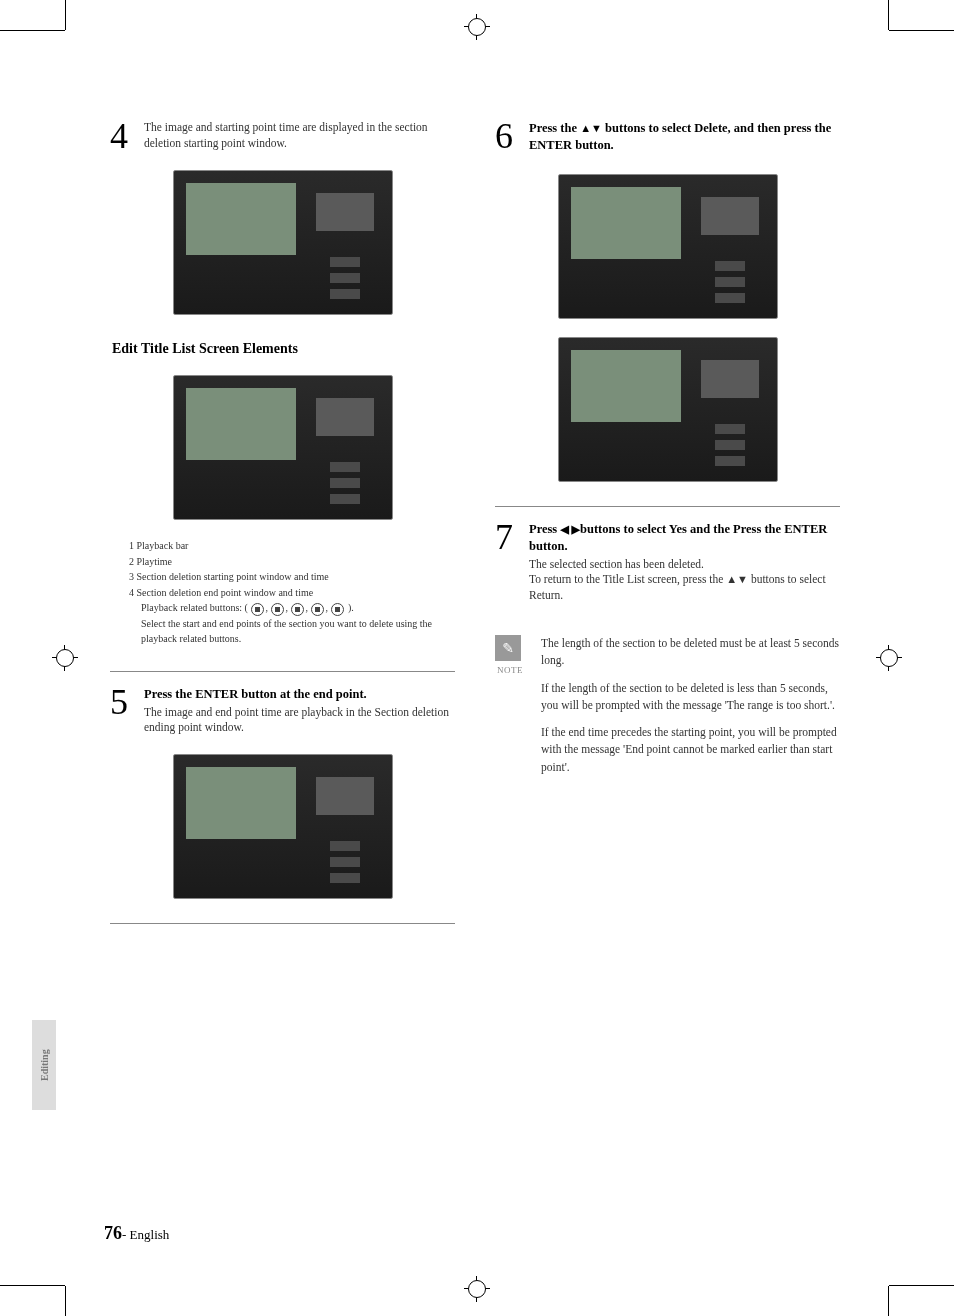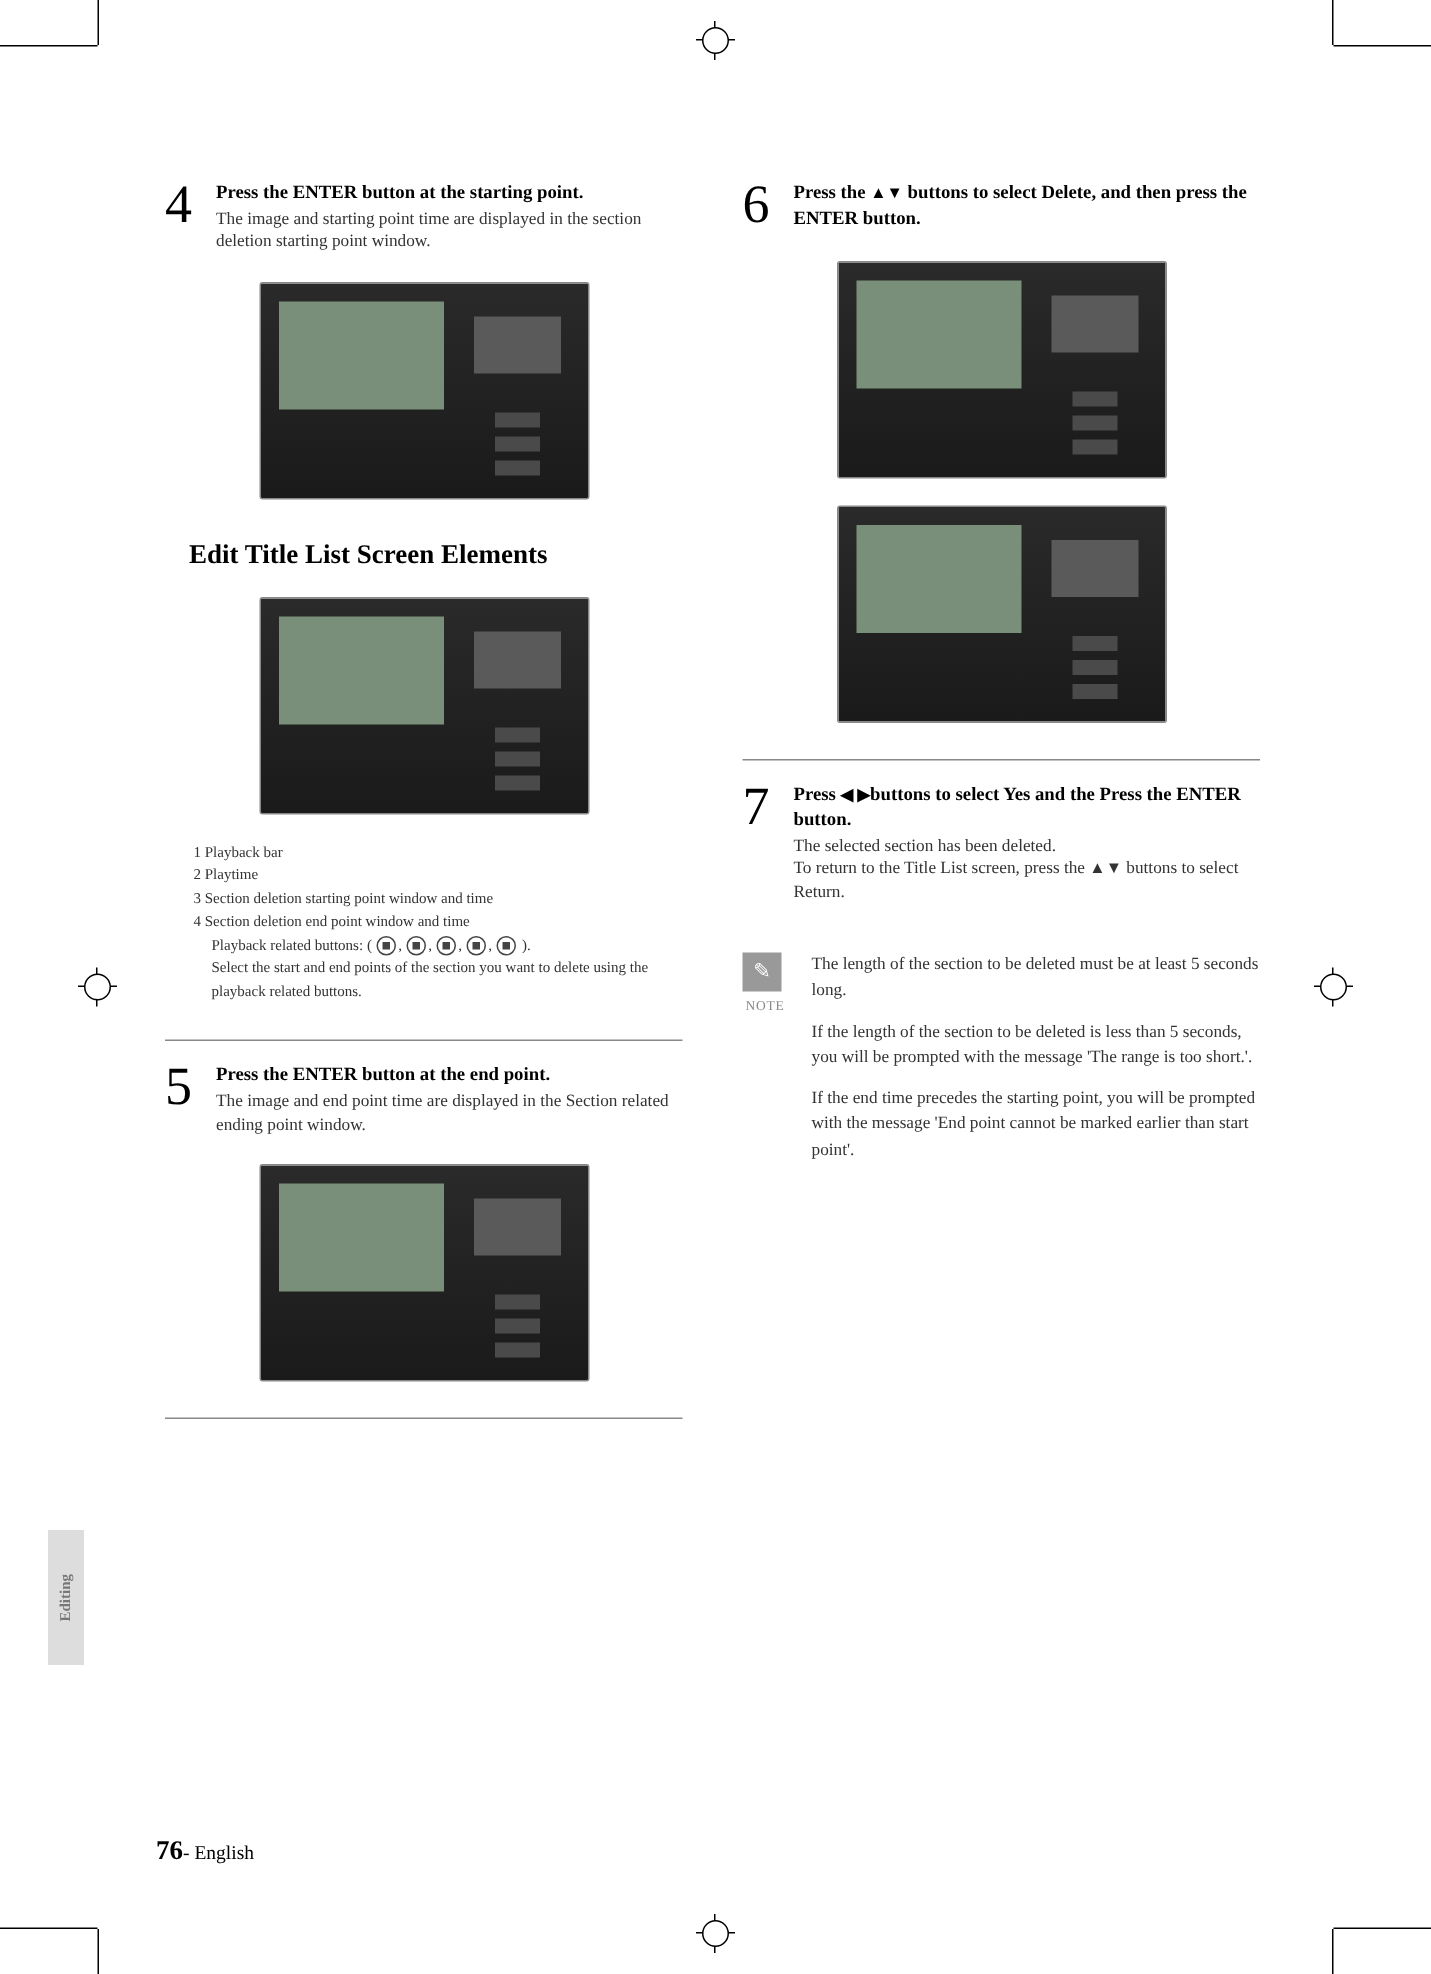--- a/index.html
+++ b/index.html
@@ -72,22 +72,22 @@
     background:#7a8f7a;
   }
   .screenshot-ph::after {
     content:"";
     position:absolute; top:22px; right:18px; width:58px; height:38px;
     background:#5a5a5a;
     box-shadow: 0 50px 0 -14px #4a4a4a, 0 66px 0 -14px #4a4a4a, 0 82px 0 -14px #4a4a4a;
   }
   .sub-heading {
     font-weight: bold;
-    font-size: 18px;
-    margin: 26px 0 10px 16px;
+    font-size: 14px;
+    margin: 26px 0 10px 2px;
   }
   .legend { font-size: 10px; line-height: 1.55; margin-left: 19px; color:#333; }
   .legend .indent { margin-left: 12px; }
   .playback-icon {
     display:inline-block; width:13px; height:13px;
     border:1px solid #444; border-radius:50%;
     vertical-align:middle; margin:0 1px;
     position:relative;
   }
   .playback-icon::after{
@@ -164,21 +164,20 @@
 <div class="side-tab">Editing</div>
 
 <div class="page">
   <div class="columns">
 
     <div class="col">
 
       <div class="step">
         <div class="step-num">4</div>
         <div class="step-body">
-          <div class="step-title">Press the ENTER button at the starting point.</div>
           <div>The image and starting point time are displayed in the section deletion starting point window.</div>
         </div>
       </div>
 
       <div class="screenshot-ph"></div>
 
       <div class="sub-heading">Edit Title List Screen Elements</div>
 
       <div class="screenshot-ph"></div>
 
@@ -198,21 +197,21 @@
         </div>
         <div class="indent">Select the start and end points of the section you want to delete using the playback related buttons.</div>
       </div>
 
       <hr class="divider">
 
       <div class="step">
         <div class="step-num">5</div>
         <div class="step-body">
           <div class="step-title">Press the ENTER button at the end point.</div>
-          <div>The image and end point time are displayed in the Section related ending point window.</div>
+          <div>The image and end point time are playback in the Section deletion ending point window.</div>
         </div>
       </div>
 
       <div class="screenshot-ph"></div>
 
       <hr class="divider">
     </div>
 
     <div class="col">
 

